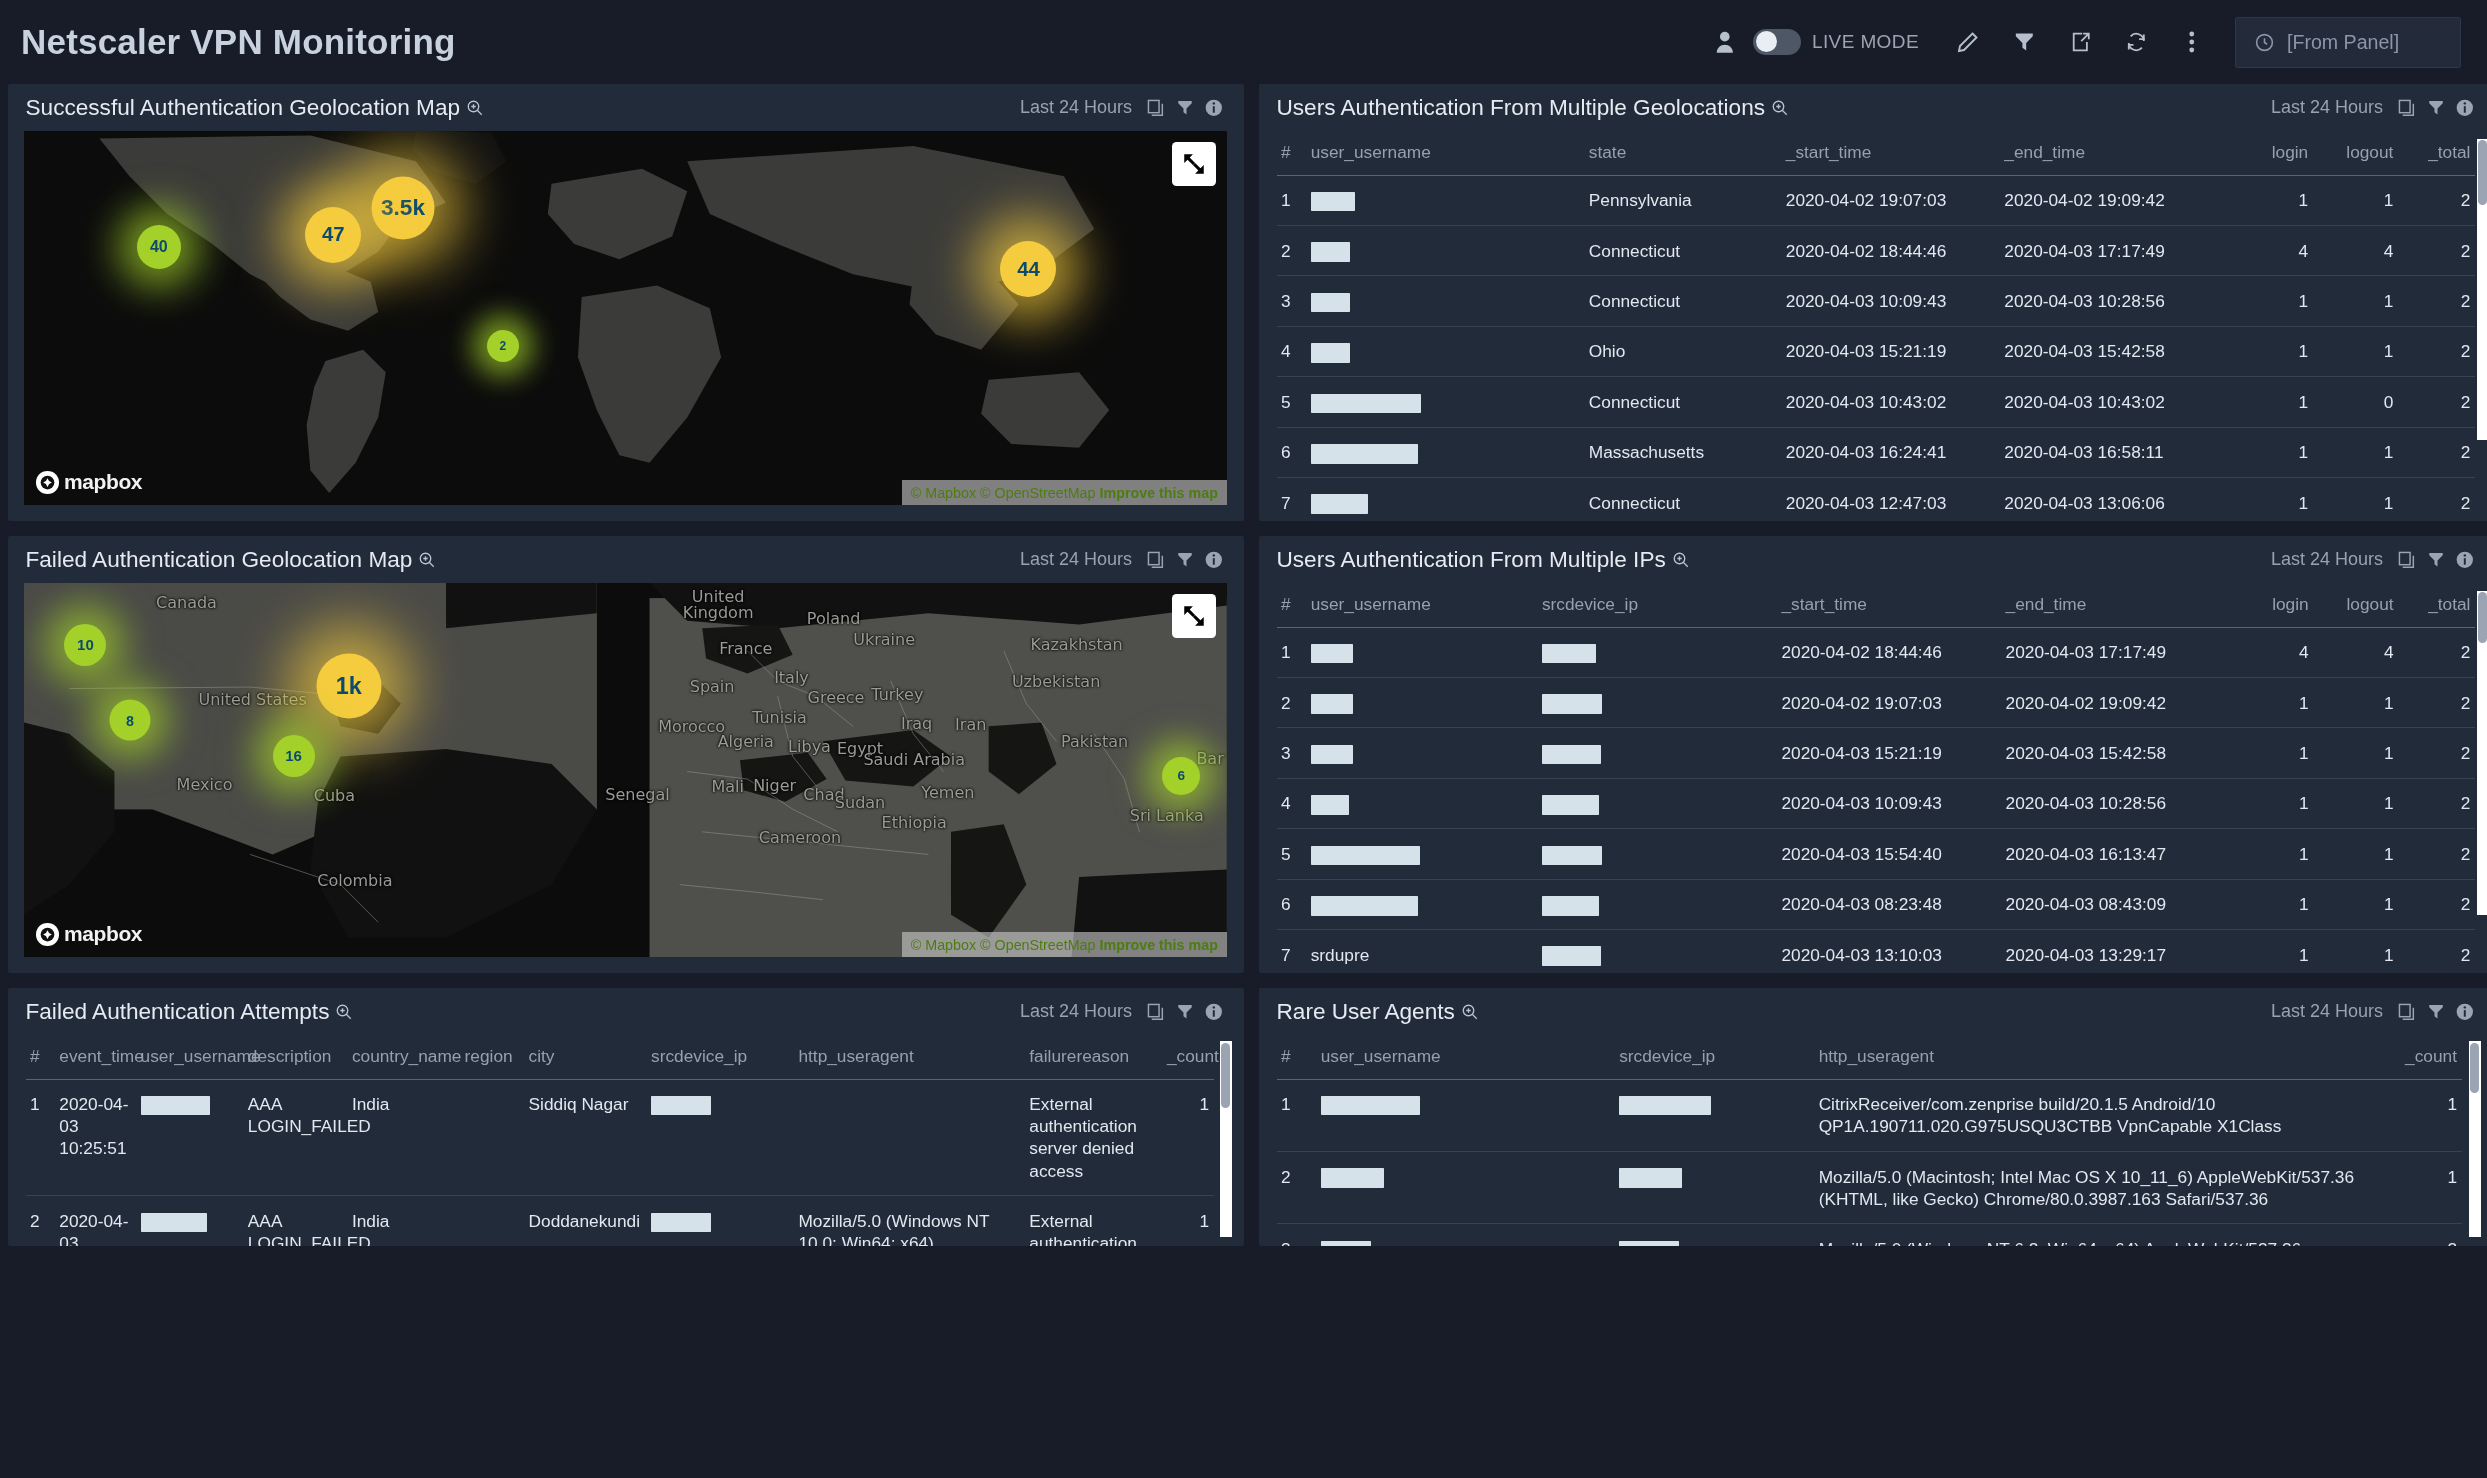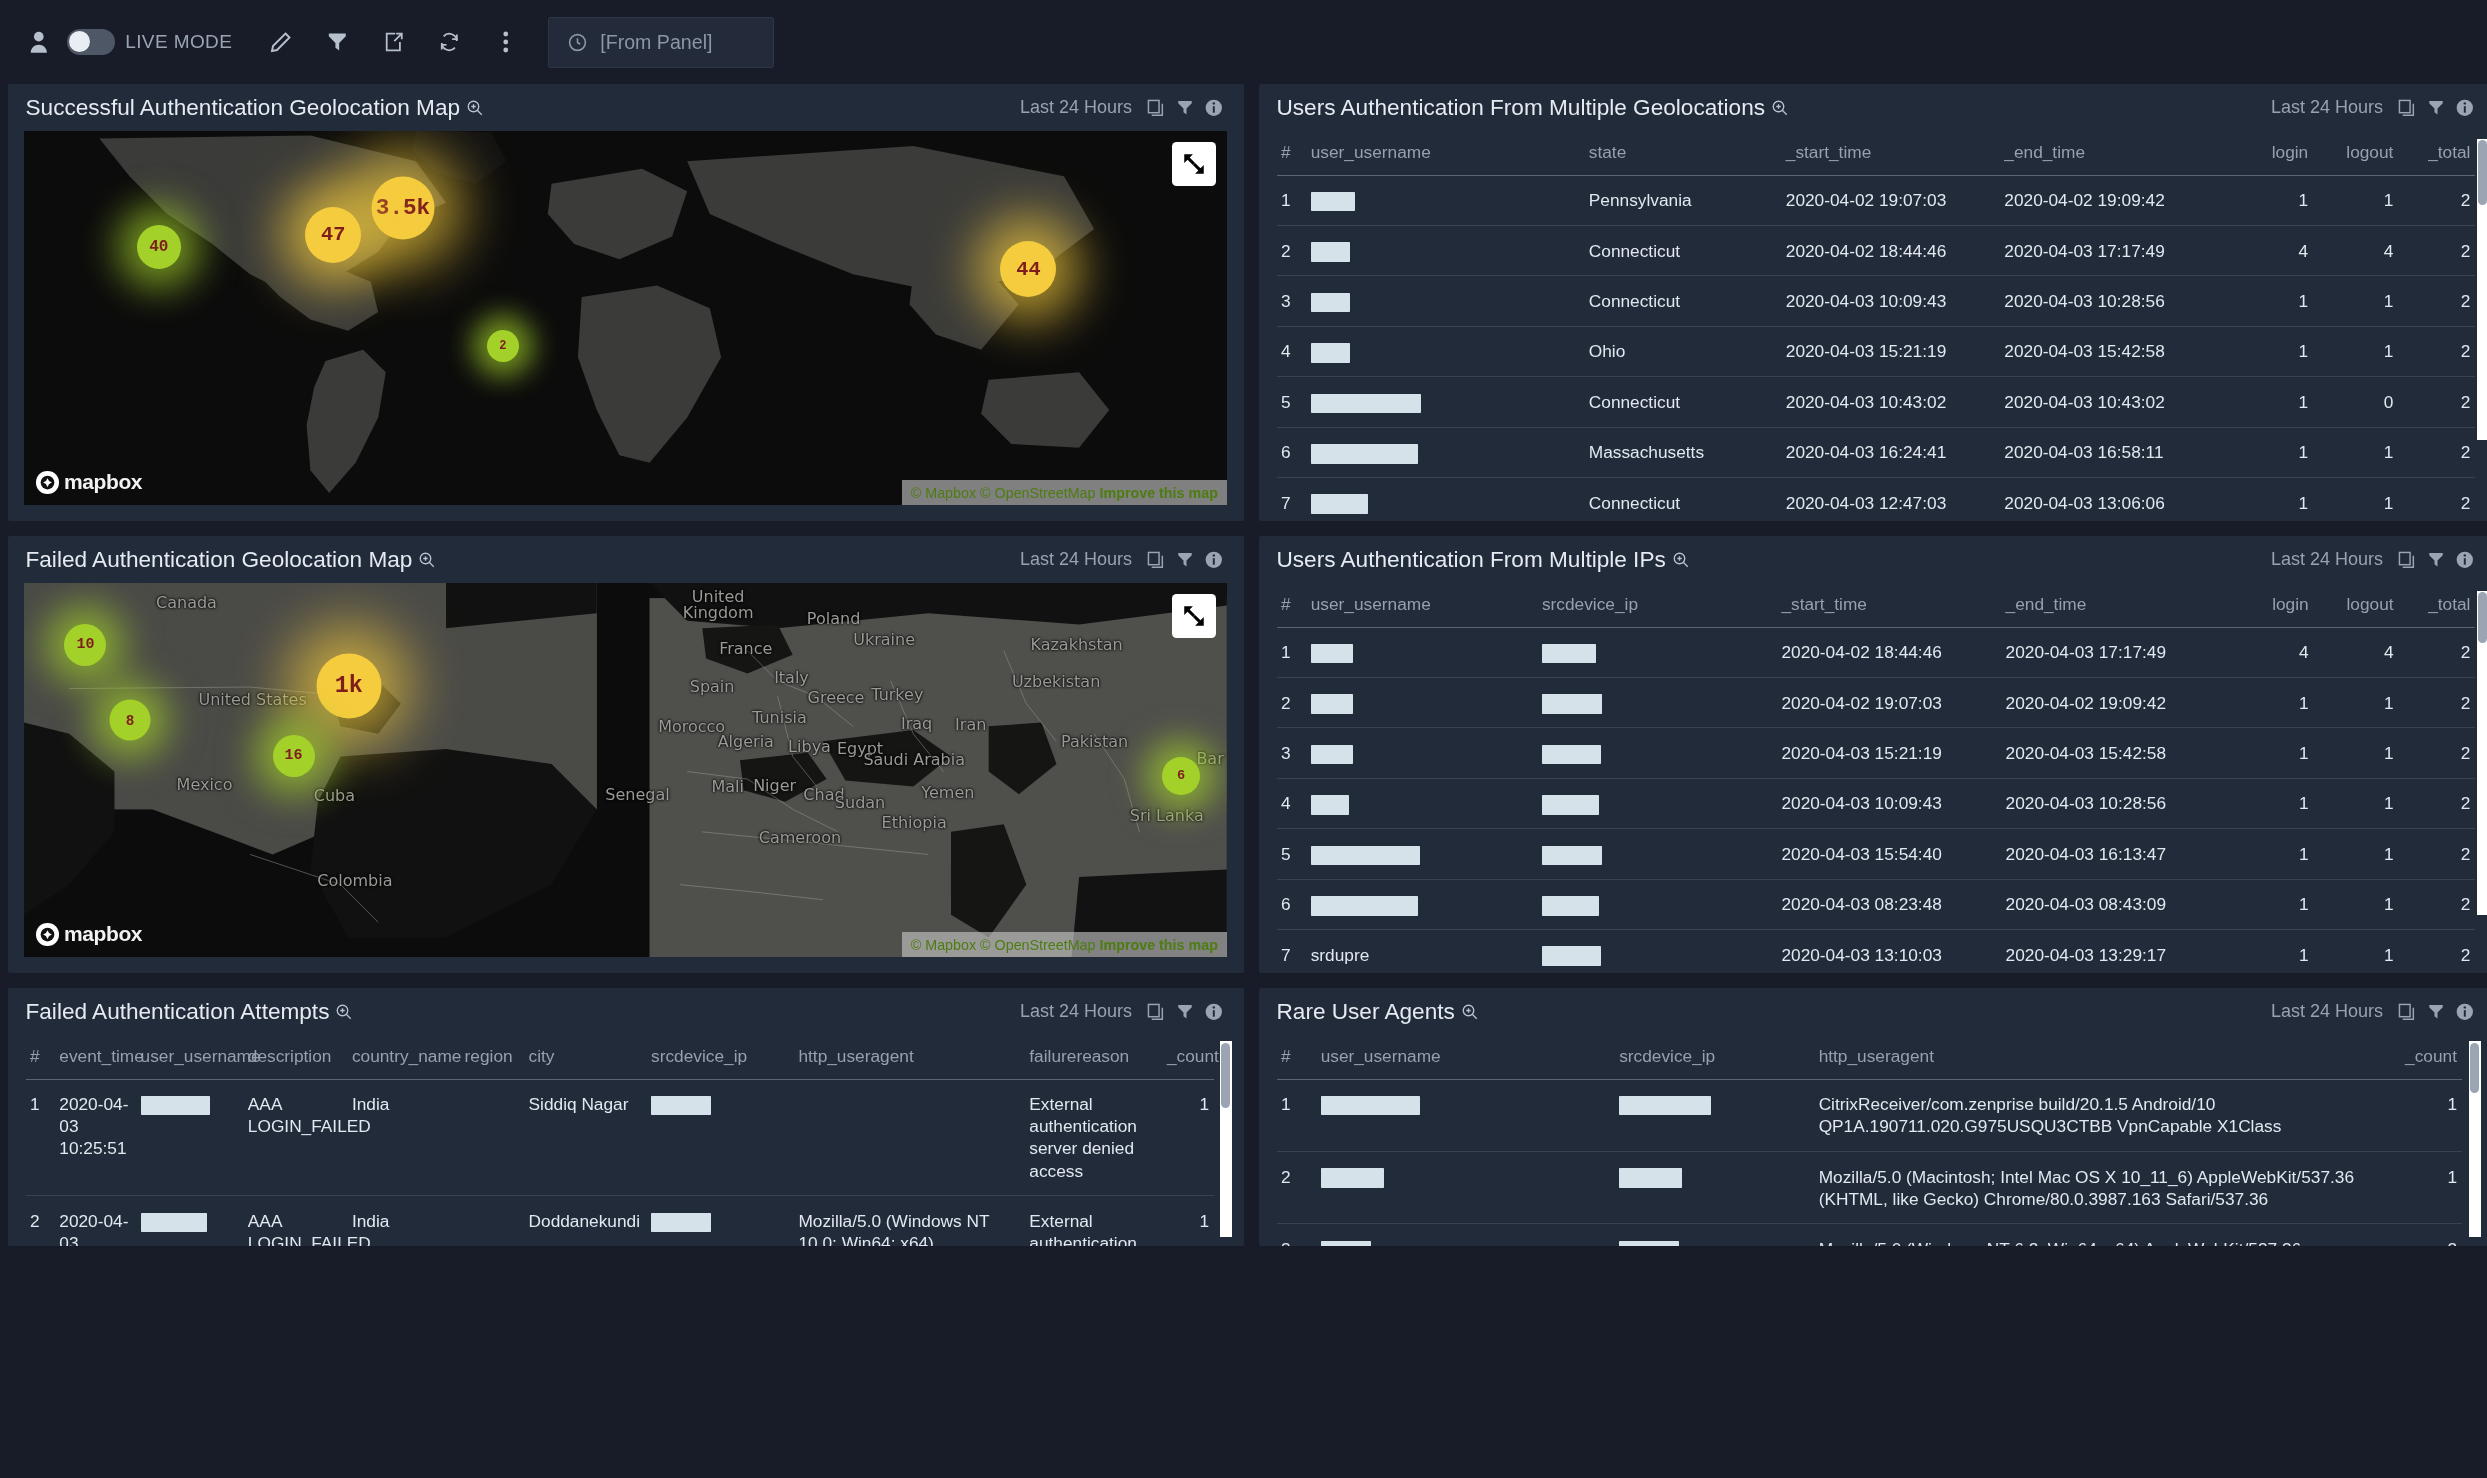--- a/index.html
+++ b/index.html
@@ -100,22 +100,22 @@
     transform: translate(-50%, -50%);
     pointer-events: none;
     font-family: "DejaVu Sans", sans-serif;
   }
   .cluster {
     position: absolute;
     transform: translate(-50%, -50%);
     border-radius: 50%;
     display: flex; align-items: center; justify-content: center;
     font-weight: 700;
-    color: #7f1d1d;
-    font-family: Liberation Mono, monospace;
+    color: #0c4a6e;
+    font-family: Liberation Sans, sans-serif;
   }
   .mapbox-logo {
     position: absolute; left: 12px; bottom: 10.6px;
     display: flex; align-items: center; gap: 5.3px;
     color: #f2f2f2; font-size: 21px; font-weight: 700;
     letter-spacing: -0.4px;
   }
   .mapbox-logo .mb-circle {
     width: 22.6px; height: 22.6px; border-radius: 50%;
     background: #fff; display: flex; align-items: center; justify-content: center;
@@ -167,20 +167,21 @@
     position: absolute; left: 1.5px; width: 9px;
     background: #9aa4b2; border-radius: 4.5px;
   }
 
   .clip { overflow: hidden; }
 </style>
 </head>
 <body>
 
 <div class="topbar">
+  <div class="app-title">Netscaler VPN Monitoring</div>
 
   <div class="topbar-right">
     <div class="live-wrap">
       <span class="tb-icon" style="width:35px;height:35px;">
         <svg width="19.6" height="22.6" viewBox="0 0 24 28" fill="currentColor">
             <circle cx="12" cy="7" r="6"></circle>
             <path d="M2 27c0-6 4.5-10 10-10s10 4 10 10z"></path>
           </svg>
       </span>
       <span class="toggle">

